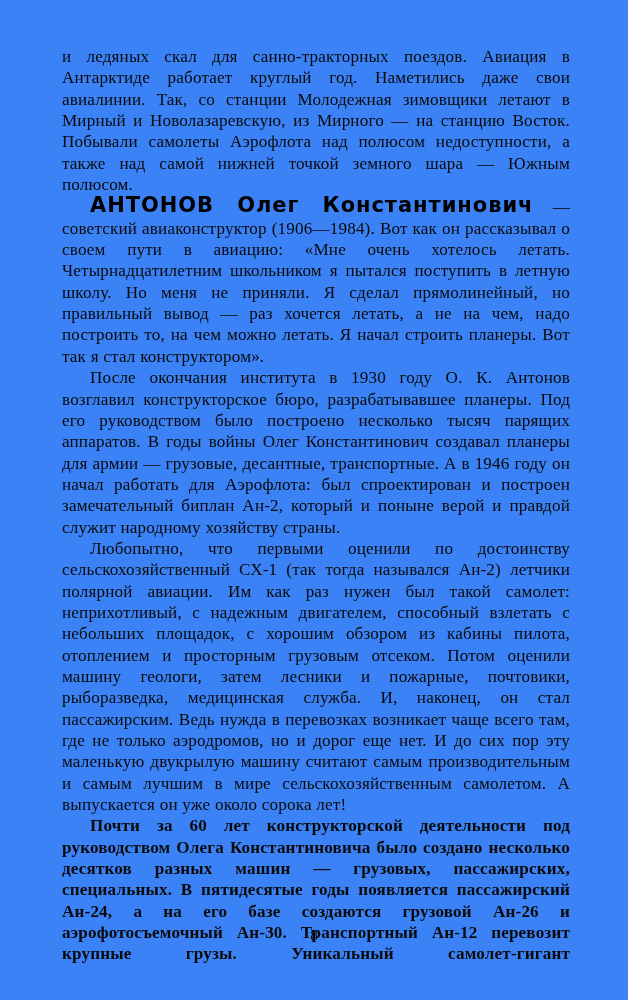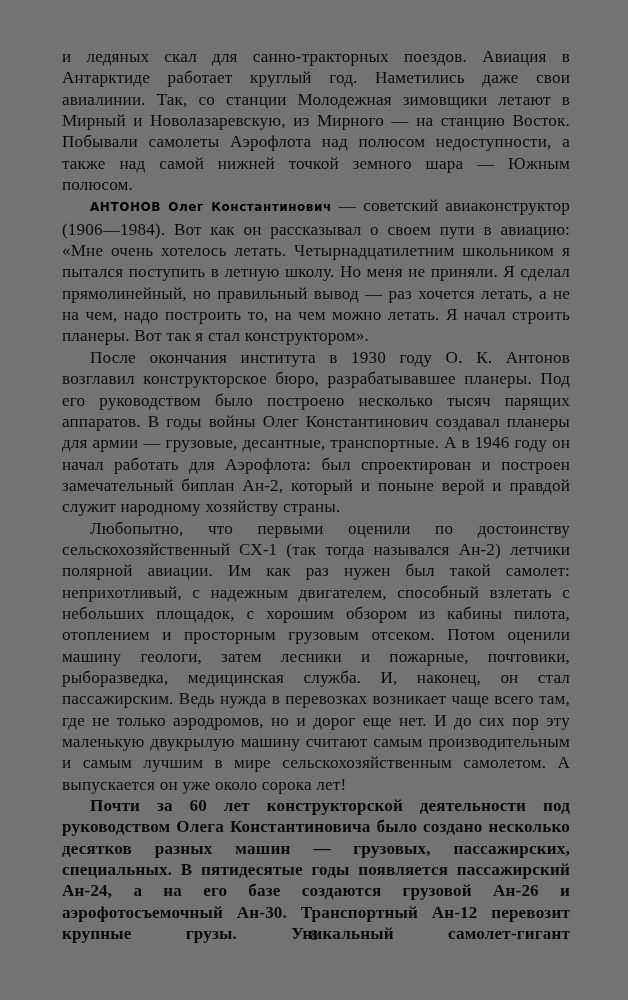--- a/index.html
+++ b/index.html
@@ -17,21 +17,21 @@
     color: #0a0a0a;
     -webkit-font-smoothing: antialiased;
   }
 
   .page {
     position: absolute;
     left: 0;
     top: 0;
     width: 628px;
     height: 1000px;
-    background: #737373;
+    background: #3b82f6;
   }
 
   .text-block {
     position: absolute;
     left: 62px;
     top: 46px;
     width: 508px;
   }
 
   .para {
@@ -62,21 +62,21 @@
 
   
   .para.closes {
     -moz-text-align-last: left;
     text-align-last: left;
   }
 
   .entry-name {
     font-family: "DejaVu Sans", "Liberation Sans", sans-serif;
     font-weight: bold;
-    font-size: 12px;
+    font-size: 21px;
     letter-spacing: 0.045em;
     color: #000000;
   }
 
   .page-number {
     position: absolute;
     left: 0;
     top: 926px;
     width: 628px;
     text-align: center;

